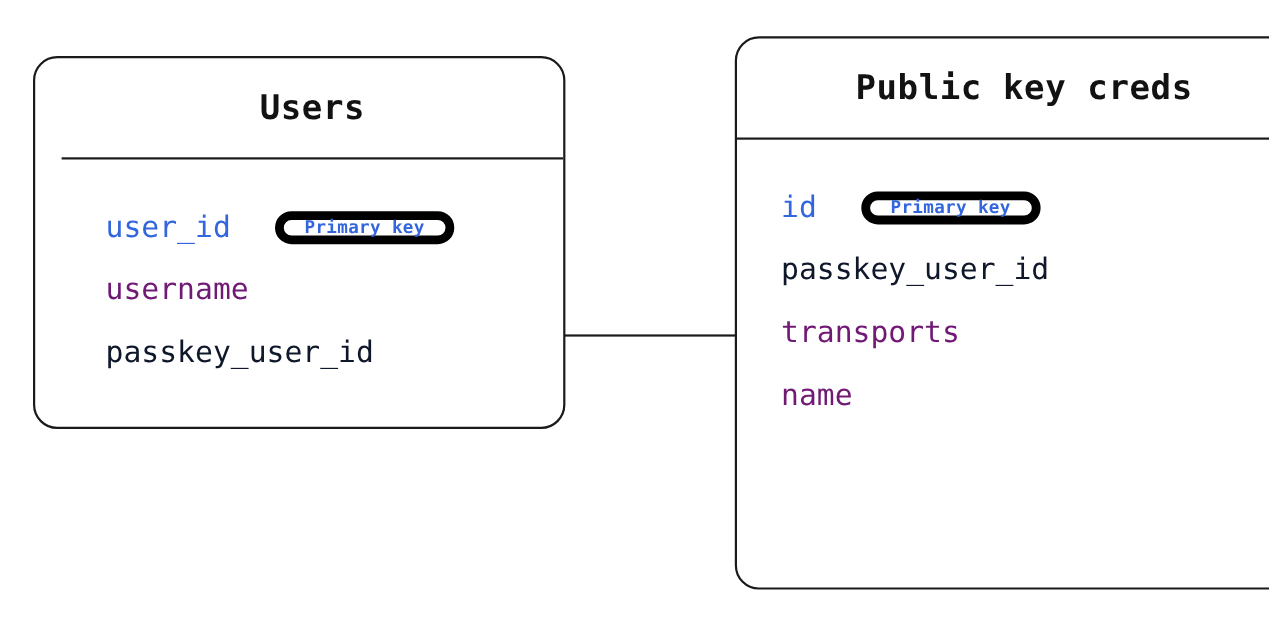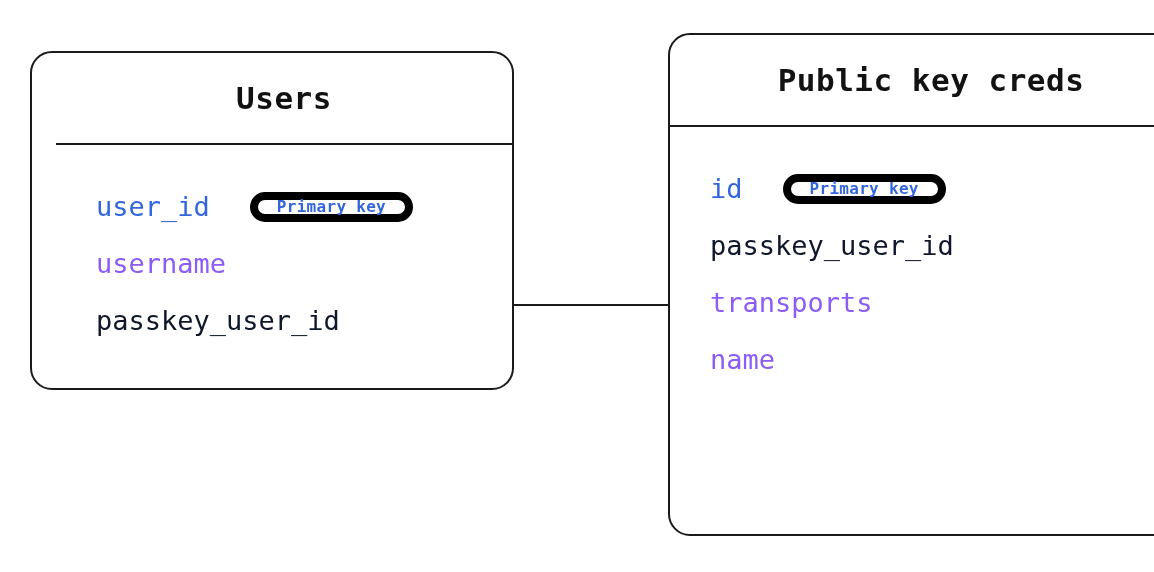--- a/index.html
+++ b/index.html
@@ -52,21 +52,21 @@
     display: flex;
     align-items: center;
     height: 57px;
     padding-left: 40px;
     box-sizing: border-box;
     gap: 20px;
   }
   .field-name {
     font-family: "DejaVu Sans Mono", "Liberation Mono", monospace;
     font-size: 27px;
-    color: #8b5cf6;
+    color: #701a75;
     white-space: nowrap;
     line-height: 1;
   }
   .field-name.pk { color: #3366dd; }
   .field-name.fk { color: #0f172a; }
 
   
   .pk-badge {
     margin-left: 20px;
     display: inline-flex;

